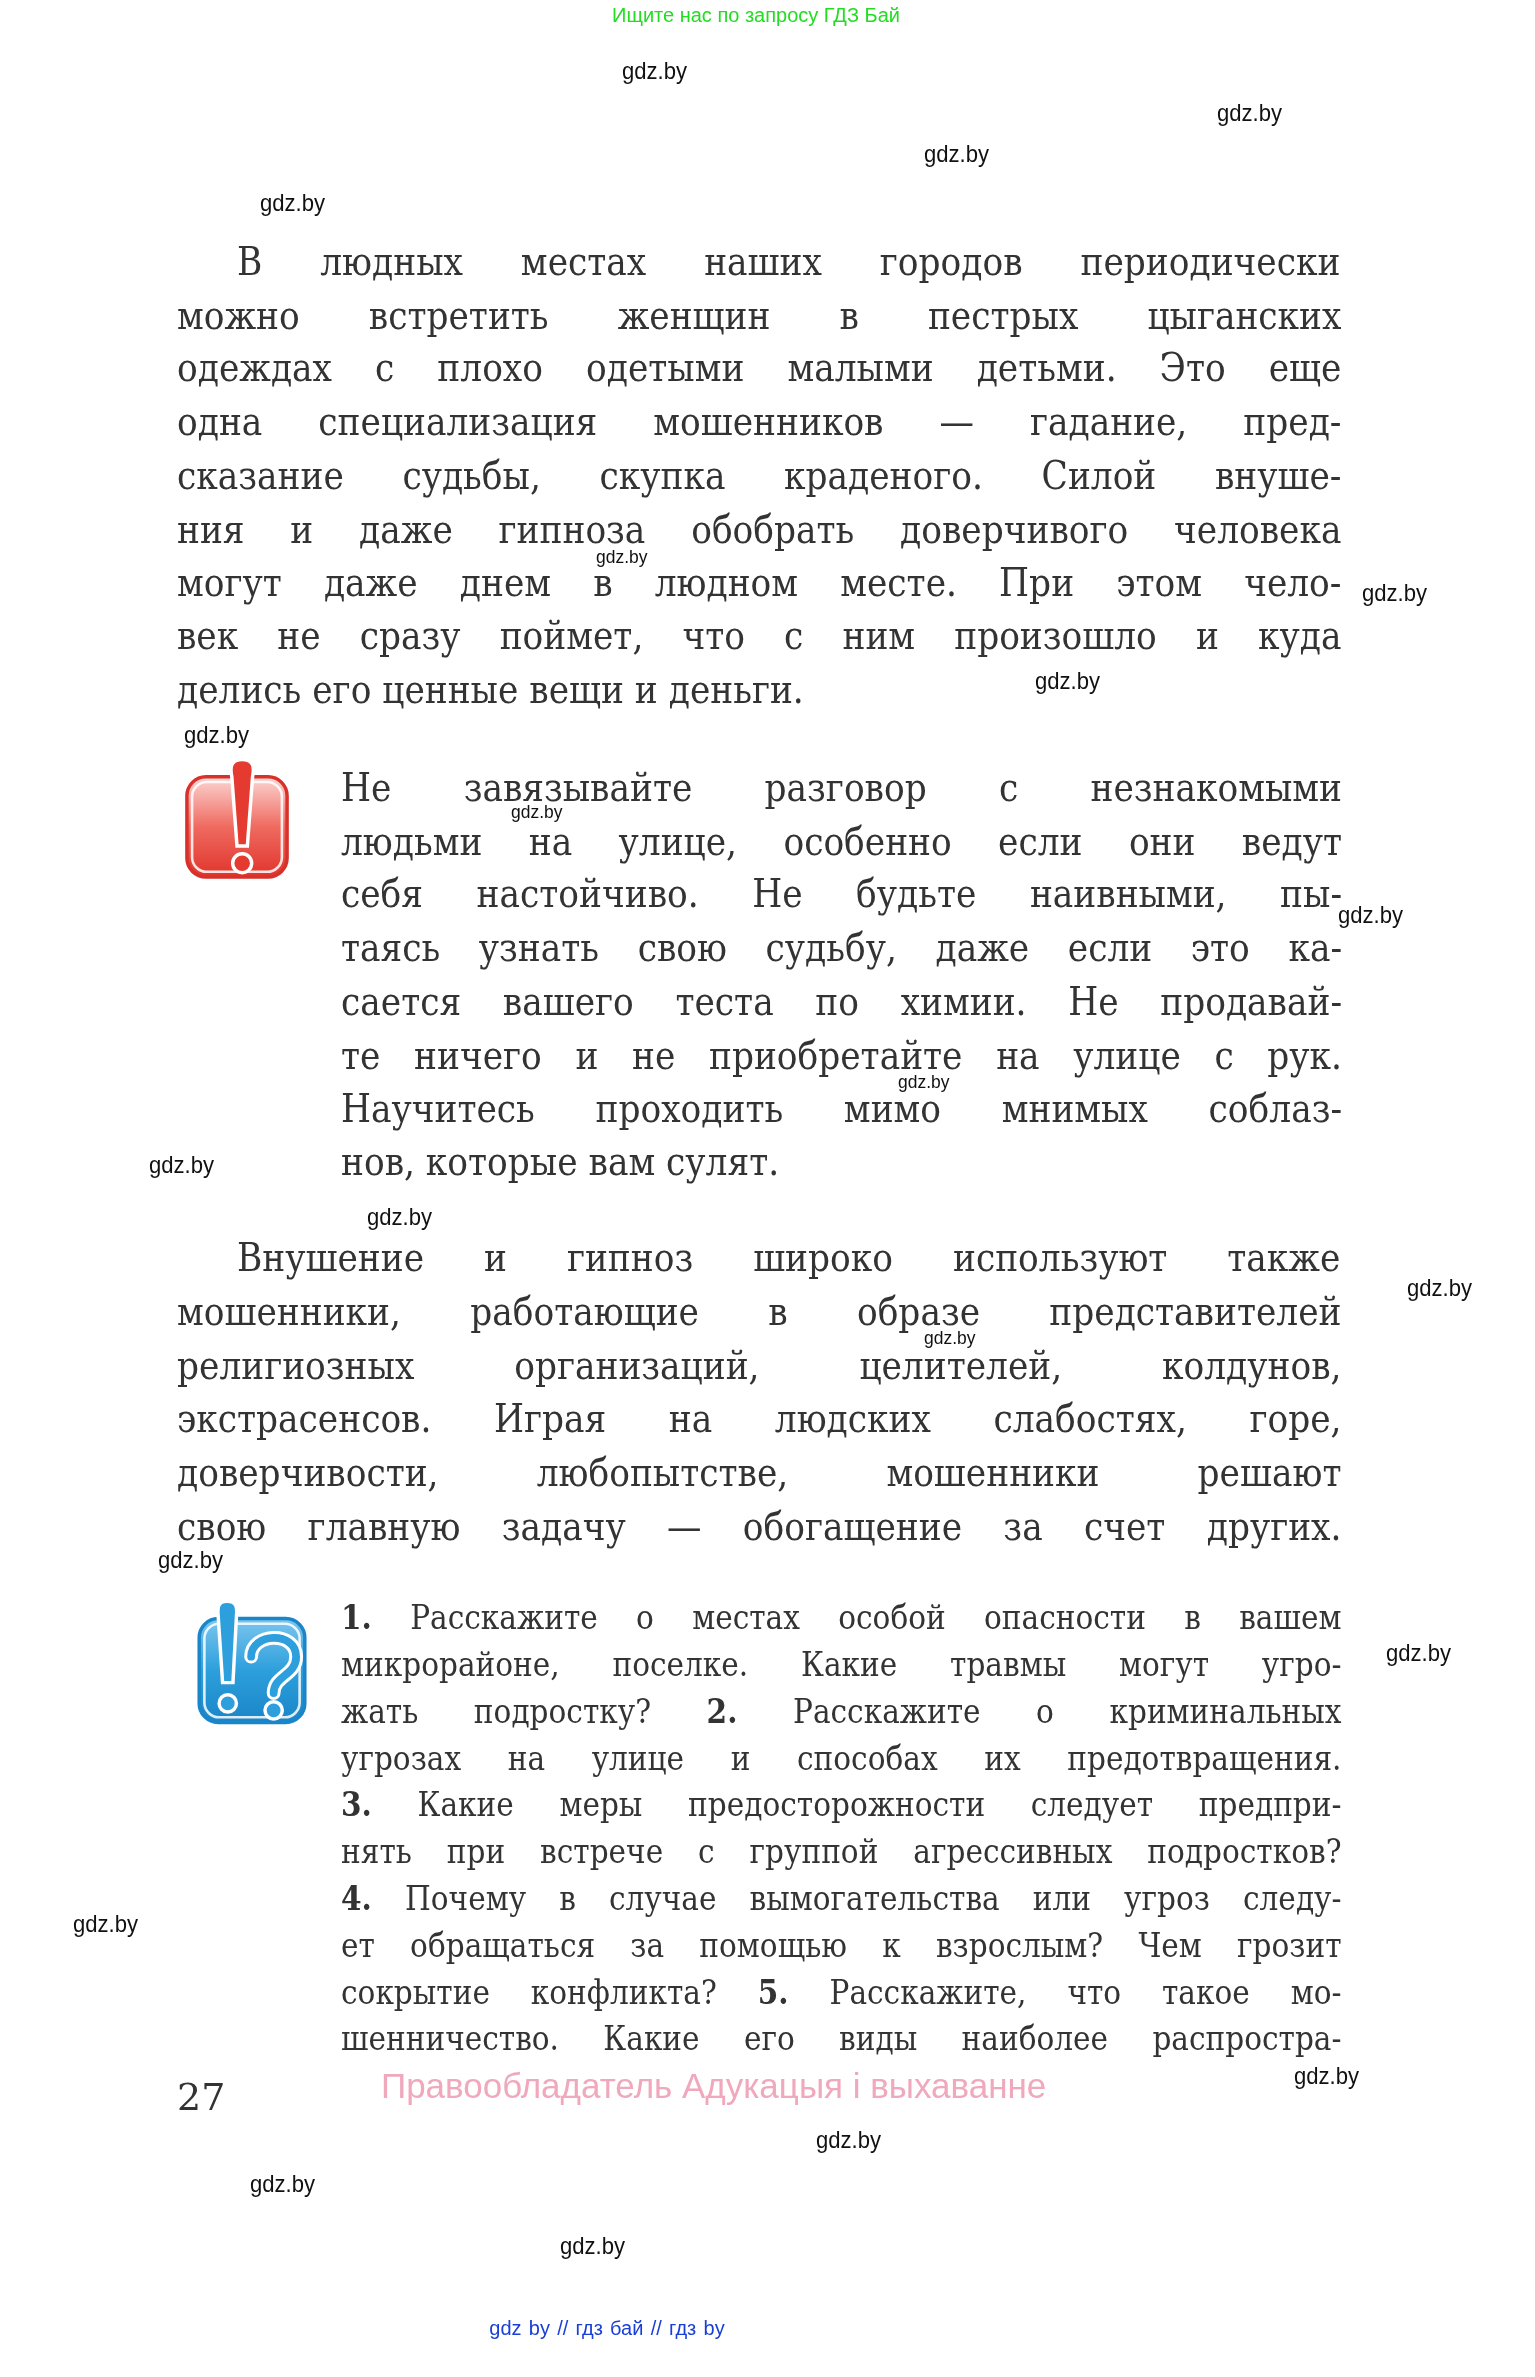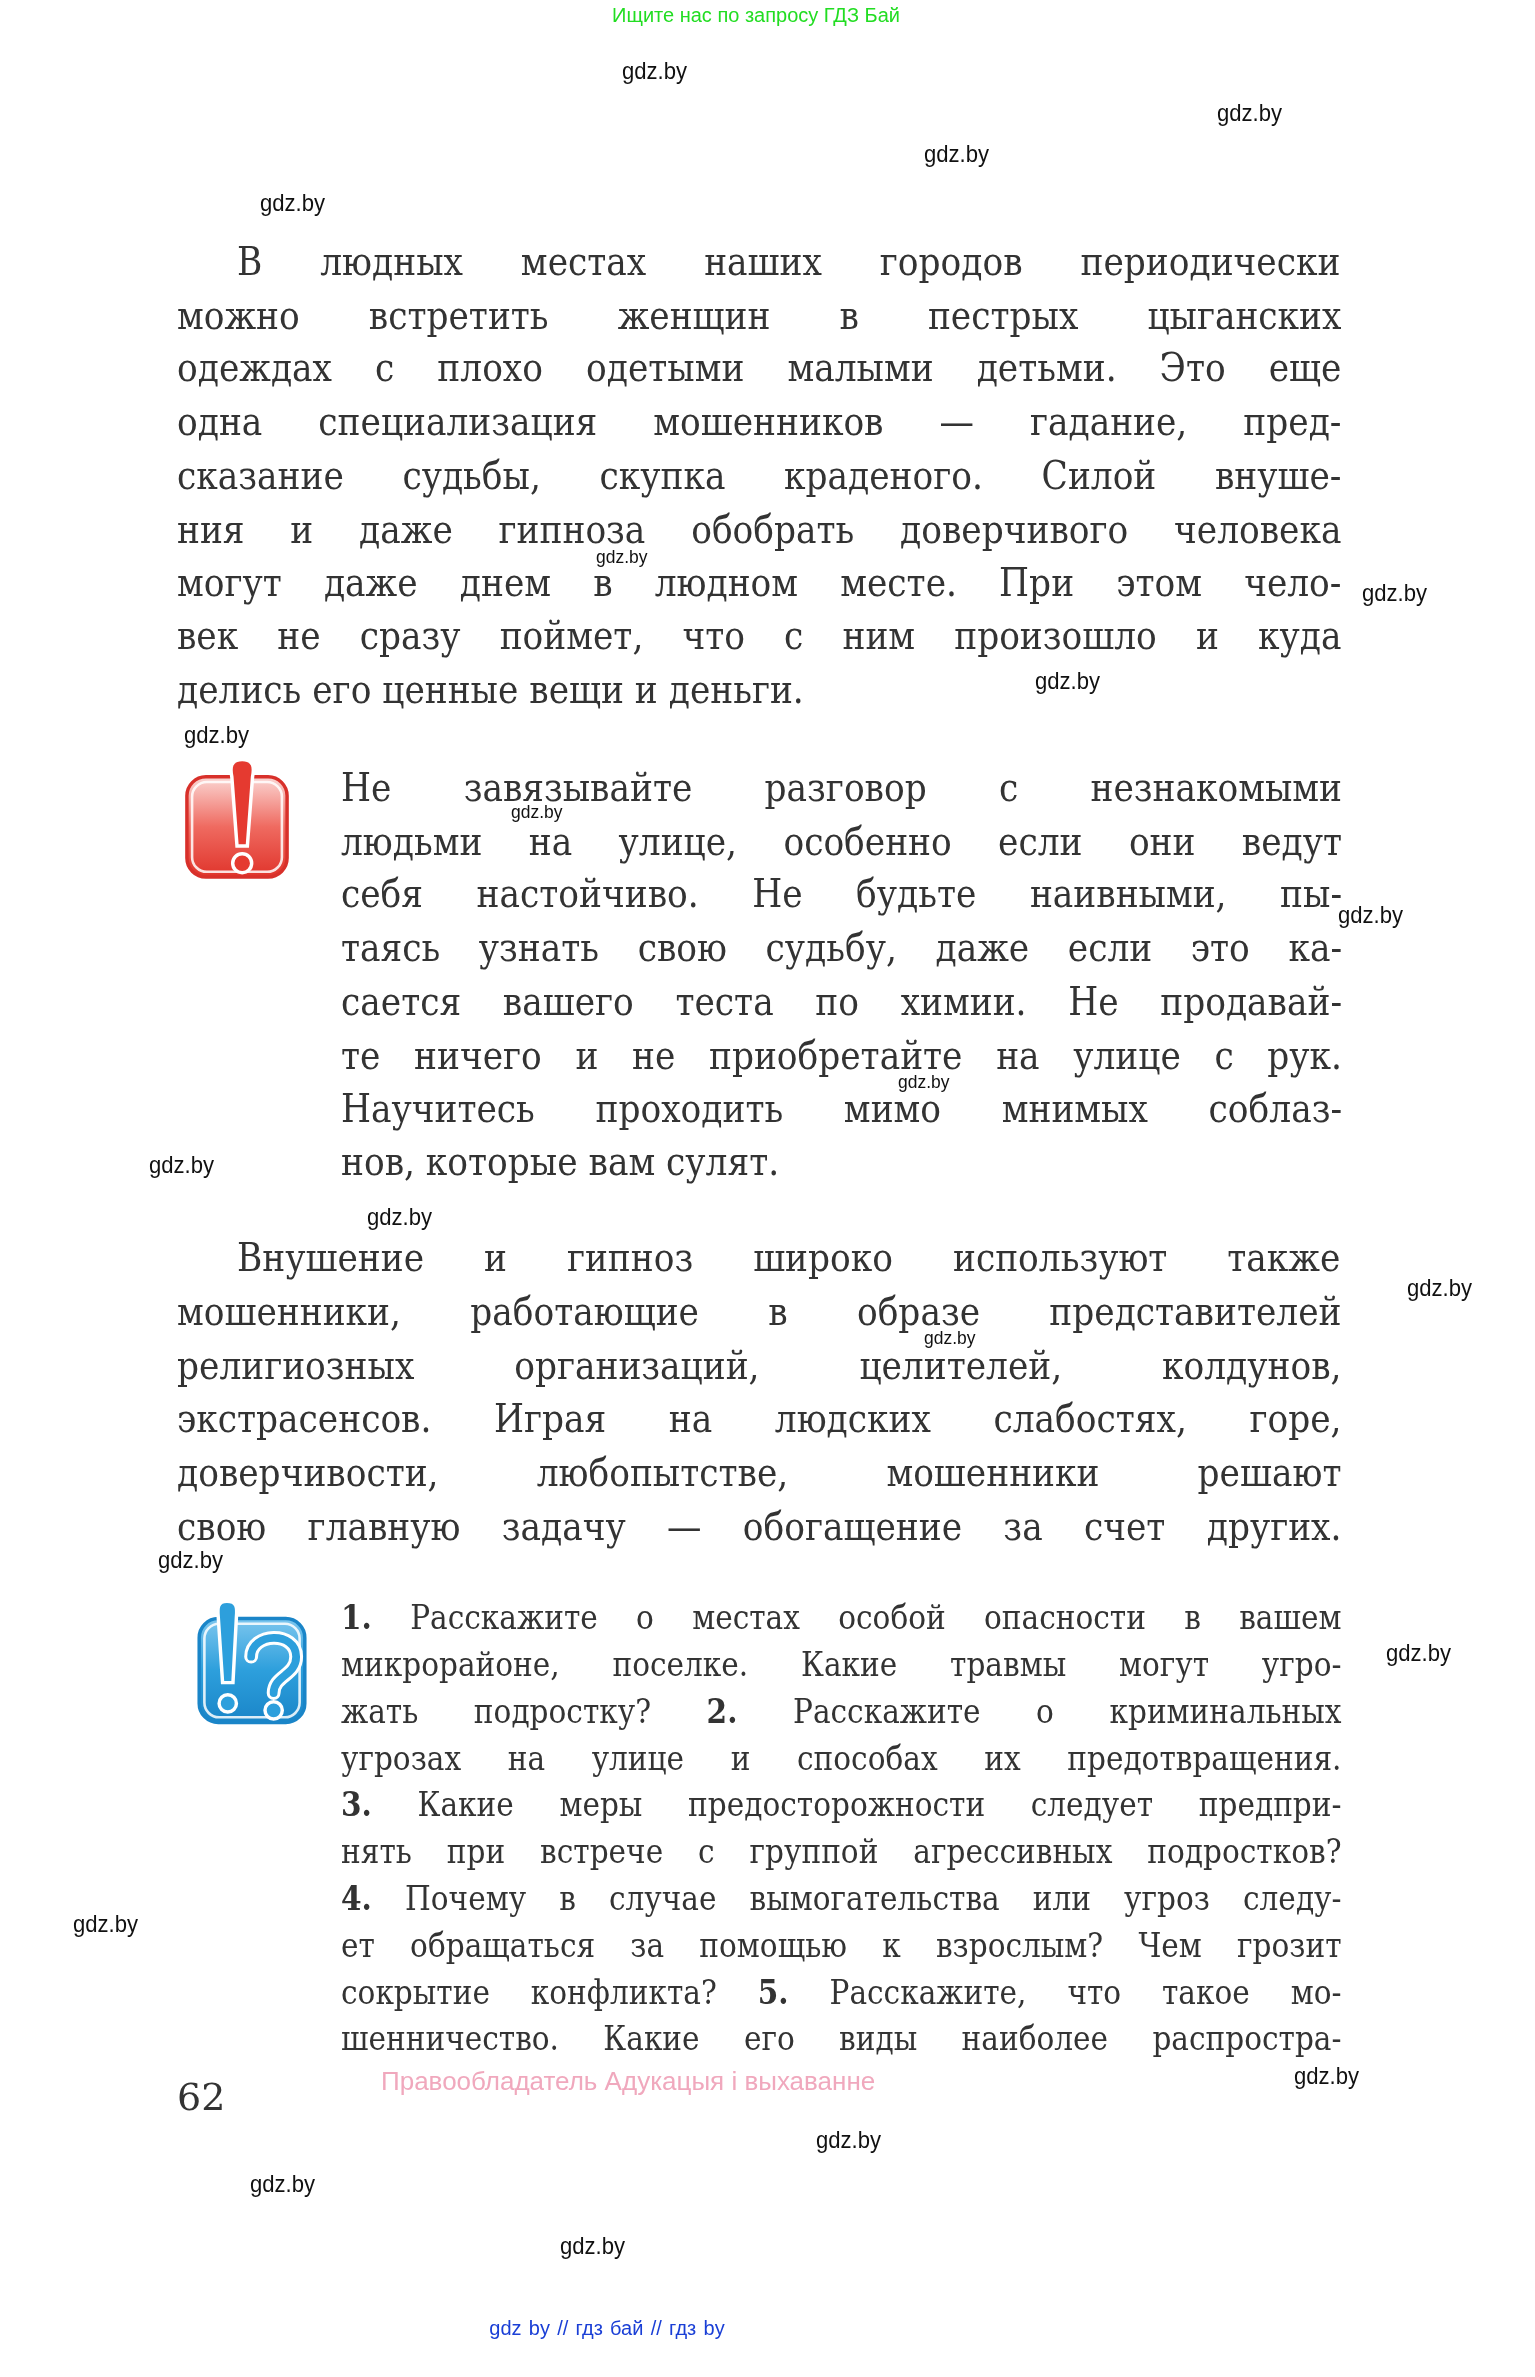--- a/index.html
+++ b/index.html
@@ -8,21 +8,21 @@
   .wm.small{font-size:19px;}
   .top-banner{position:absolute;left:0;width:1512px;top:3.5px;text-align:center;font-family:"Liberation Sans",sans-serif;font-size:20px;color:#22dd22;}
   .line{position:absolute;left:177px;width:1164px;font-family:"DejaVu Serif","Liberation Serif",serif;font-size:40px;color:#333;text-align:justify;text-align-last:justify;white-space:nowrap;line-height:1;transform:scaleX(0.86);transform-origin:left top;width:1354px;}
   .line.indent{left:237px;width:1283px;}
   .line.last{text-align-last:left;}
   .aline{position:absolute;left:341px;font-family:"DejaVu Serif","Liberation Serif",serif;font-size:40px;color:#333;text-align:justify;text-align-last:justify;white-space:nowrap;line-height:1;transform:scaleX(0.86);transform-origin:left top;width:1164px;}
   .aline.last{text-align-last:left;}
   .qline{position:absolute;left:341px;font-family:"DejaVu Serif","Liberation Serif",serif;font-size:34px;color:#333;text-align:justify;text-align-last:justify;white-space:nowrap;line-height:1;transform:scaleX(0.87);transform-origin:left top;width:1150px;}
   .qline b{font-weight:bold;}
   .page-num{position:absolute;left:177px;top:2075px;font-family:"DejaVu Serif",serif;font-size:38px;color:#333;}
-  .copyright{position:absolute;left:381px;top:2066px;font-family:"Liberation Sans",sans-serif;font-size:26px;color:#f0a8bd;text-align:right;}
+  .copyright{position:absolute;left:381px;top:2066px;font-family:"Liberation Sans",sans-serif;font-size:35px;color:#f0a8bd;text-align:right;}
   .footer{position:absolute;left:0;width:1214px;top:2317px;text-align:center;font-family:"Liberation Sans",sans-serif;font-size:20px;color:#1a3fd6;word-spacing:1.7px;}
   .icon{position:absolute;}
 </style>
 </head>
 <body>
 
 <div class="top-banner">Ищите нас по запросу ГДЗ Бай</div>
 
 <div id="wm-layer">
     <div class="wm" style="left: 622px; top: 57px;">gdz.by</div>
@@ -120,16 +120,16 @@
   <div class="qline" style="top:1694px"><span>жать подростку? </span><b>2.</b><span> Расскажите о криминальных</span></div>
   <div class="qline" style="top:1741px"><span>угрозах на улице и способах их предотвращения.</span></div>
   <div class="qline" style="top:1787px"><b>3.</b><span> Какие меры предосторожности следует предпри-</span></div>
   <div class="qline" style="top:1834px"><span>нять при встрече с группой агрессивных подростков?</span></div>
   <div class="qline" style="top:1881px"><b>4.</b><span> Почему в случае вымогательства или угроз следу-</span></div>
   <div class="qline" style="top:1928px"><span>ет обращаться за помощью к взрослым? Чем грозит</span></div>
   <div class="qline" style="top:1975px"><span>сокрытие конфликта? </span><b>5.</b><span> Расскажите, что такое мо-</span></div>
   <div class="qline" style="top:2021px"><span>шенничество. Какие его виды наиболее распростра-</span></div>
 </div>
 
-<div class="page-num">62</div>
+<div class="page-num">27</div>
 <div class="copyright">Правообладатель Адукацыя і выхаванне</div>
 <div class="footer">gdz by  //  гдз бай  //  гдз by</div>
 
 
 </body></html>

